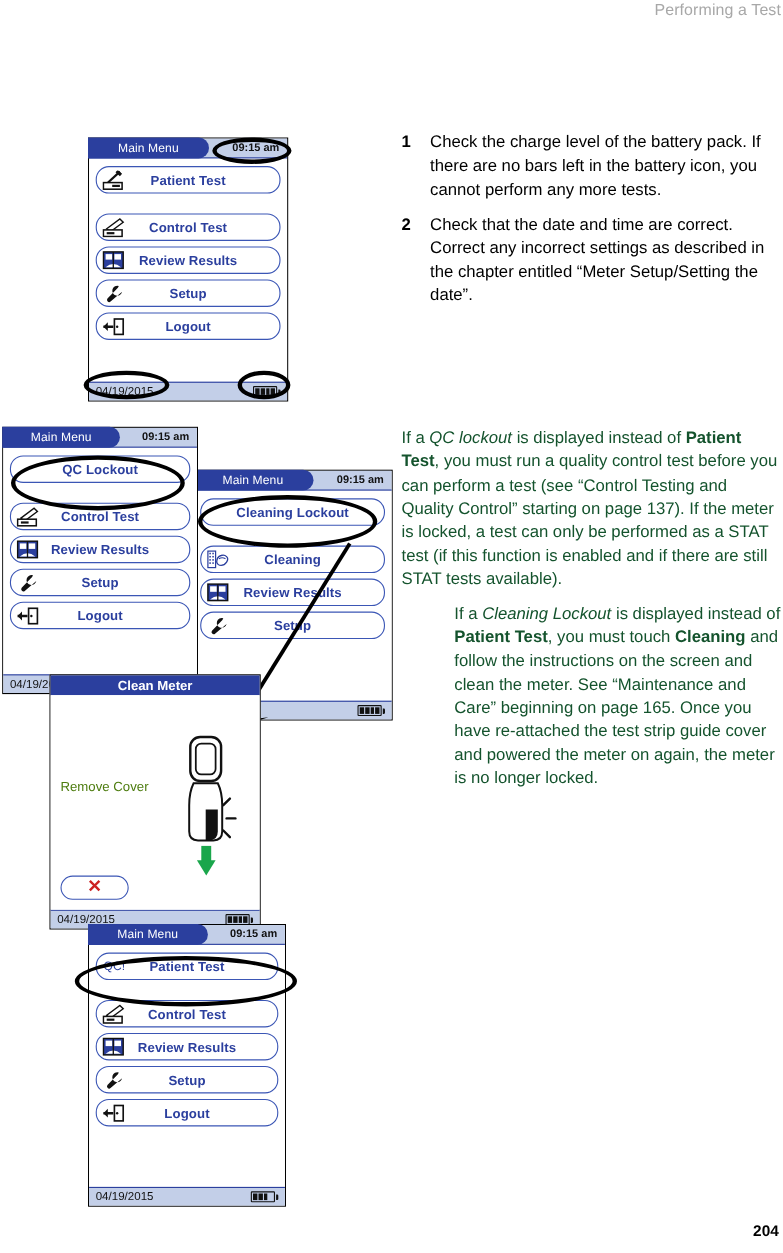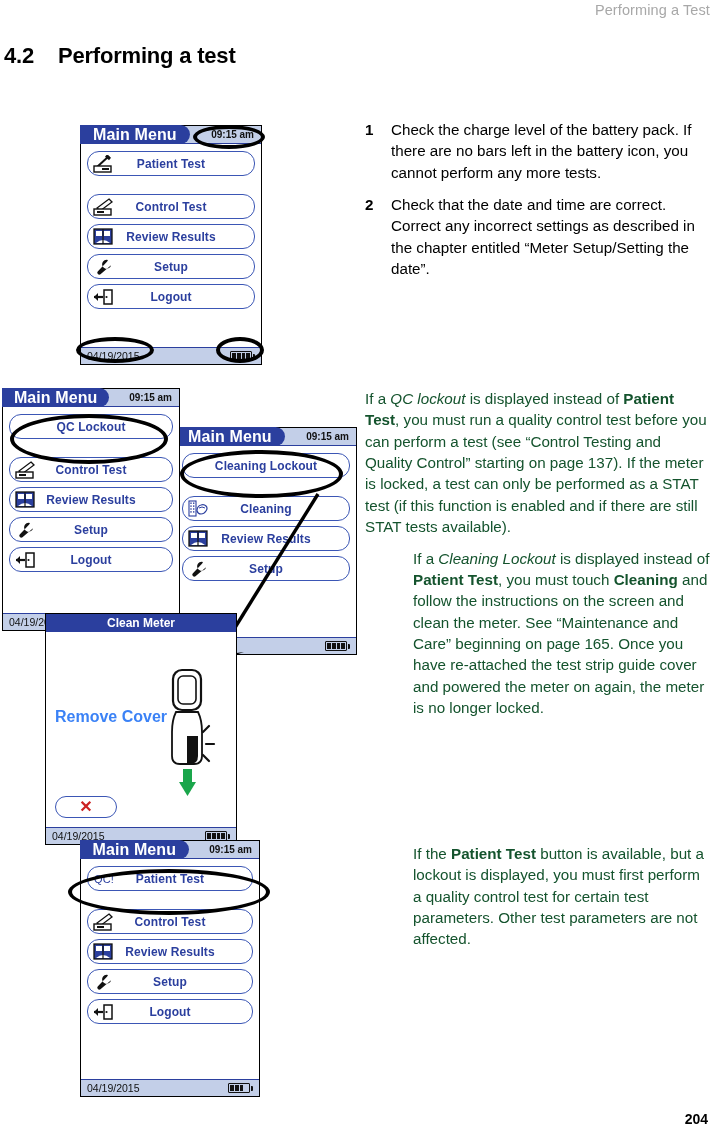--- a/index.html
+++ b/index.html
@@ -97,22 +97,22 @@
   }
   .dev-header .title-pill {
     position: absolute;
     left: -1px;
     top: -1px;
     bottom: -1px;
     width: 61%;
     background: #2b3f9e;
     border-radius: 0 10px 10px 0;
     color: #ffffff;
-    font-size: 16px;
-    font-weight: bold;
+    font-size: 11px;
+    font-weight: normal;
     display: flex;
     align-items: center;
     justify-content: center;
     letter-spacing: .1px;
   }
   .dev-header .clock {
     font-size: 10px;
     color: #111;
     padding-right: 7px;
     font-weight: bold;
@@ -237,23 +237,23 @@
   }
   .dlg-body {
     flex: 1 1 auto;
     position: relative;
     background: #ffffff;
   }
   .dlg-label {
     position: absolute;
     left: 9px;
     top: 76px;
-    font-size: 16px;
-    font-weight: bold;
-    color: #3b82f6;
+    font-size: 12px;
+    font-weight: normal;
+    color: #4d7c0f;
   }
   .dlg-cancel {
     position: absolute;
     left: 9px;
     bottom: 9px;
     width: 62px;
     height: 22px;
     border: 1.3px solid #3b56b5;
     border-radius: 11px;
     background: #ffffff;
@@ -273,43 +273,37 @@
     height: 132px;
   }
 </style>
 </head>
 <body>
 
 <div class="page">
 
   <div class="running-head">Performing a Test</div>
 
-  <div class="sec-title">
-    <span class="sec-num">4.2</span><span>Performing a test</span>
-  </div>
 
   <div class="numlist">
     <div class="numitem">
       <div class="n">1</div>
       <div class="t">Check the charge level of the battery pack. If there are no bars left in the battery icon, you cannot perform any more tests.</div>
     </div>
     <div class="numitem">
       <div class="n">2</div>
       <div class="t">Check that the date and time are correct. Correct any incorrect settings as described in the chapter entitled “Meter Setup/Setting the date”.</div>
     </div>
   </div>
 
   <div class="col-right txt-block-2">
     <p><span>If a </span><i>QC lockout</i><span> is displayed instead of </span><b>Patient Test</b><span>, you must run a quality control test before you can perform a test (see “Control Testing and Quality Control” starting on page 137). If the meter is locked, a test can only be performed as a STAT test (if this function is enabled and if there are still STAT tests available).</span></p>
     <p><span>If a </span><i>Cleaning Lockout</i><span> is displayed instead of </span><b>Patient Test</b><span>, you must touch </span><b>Cleaning</b><span> and follow the instructions on the screen and clean the meter. See “Maintenance and Care” beginning on page 165. Once you have re-attached the test strip guide cover and powered the meter on again, the  meter is no longer locked.</span></p>
   </div>
 
-  <div class="col-right txt-block-3">
-    <p><span>If the </span><b>Patient Test</b><span> button is available, but a lockout is displayed, you must first perform a quality control test for certain test parameters. Other test parameters are not affected.</span></p>
-  </div>
 
   <div class="device" style="left:80px; top:125px; width:182px; height:240px;">
     <div class="dev-header">
       <div class="title-pill">Main Menu</div>
       <div class="clock">09:15 am</div>
     </div>
     <div class="dev-body">
       <div class="btn">
         <span class="ico">
           <svg width="22" height="18" viewBox="0 0 22 18">

